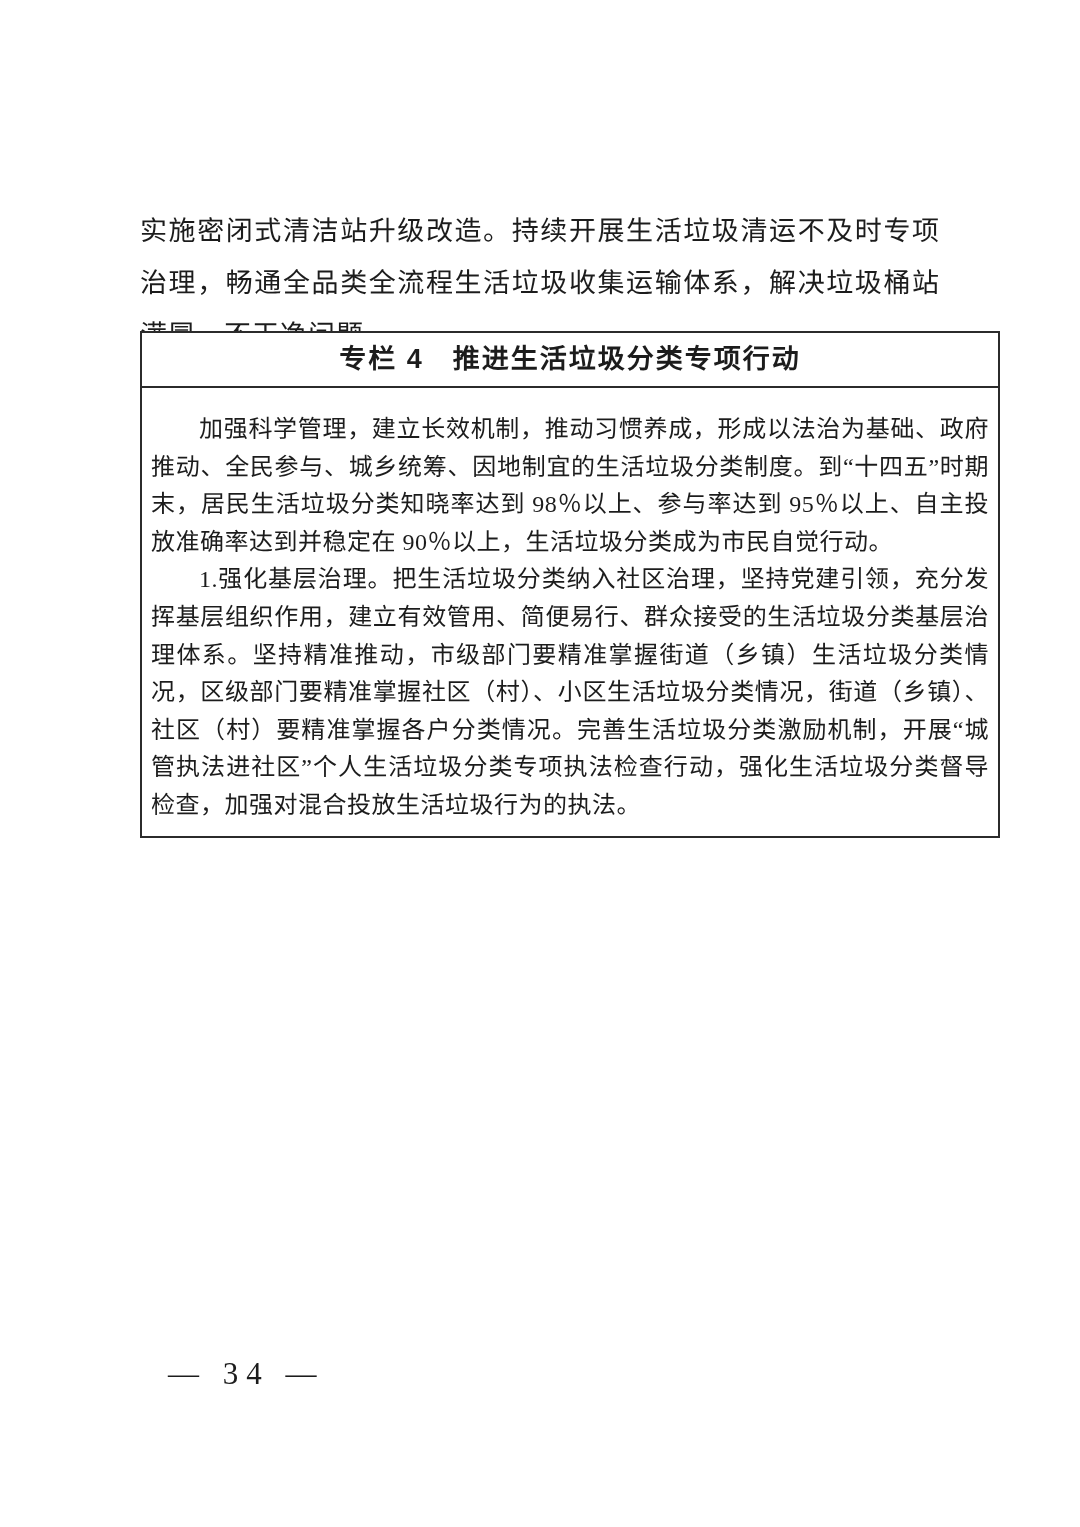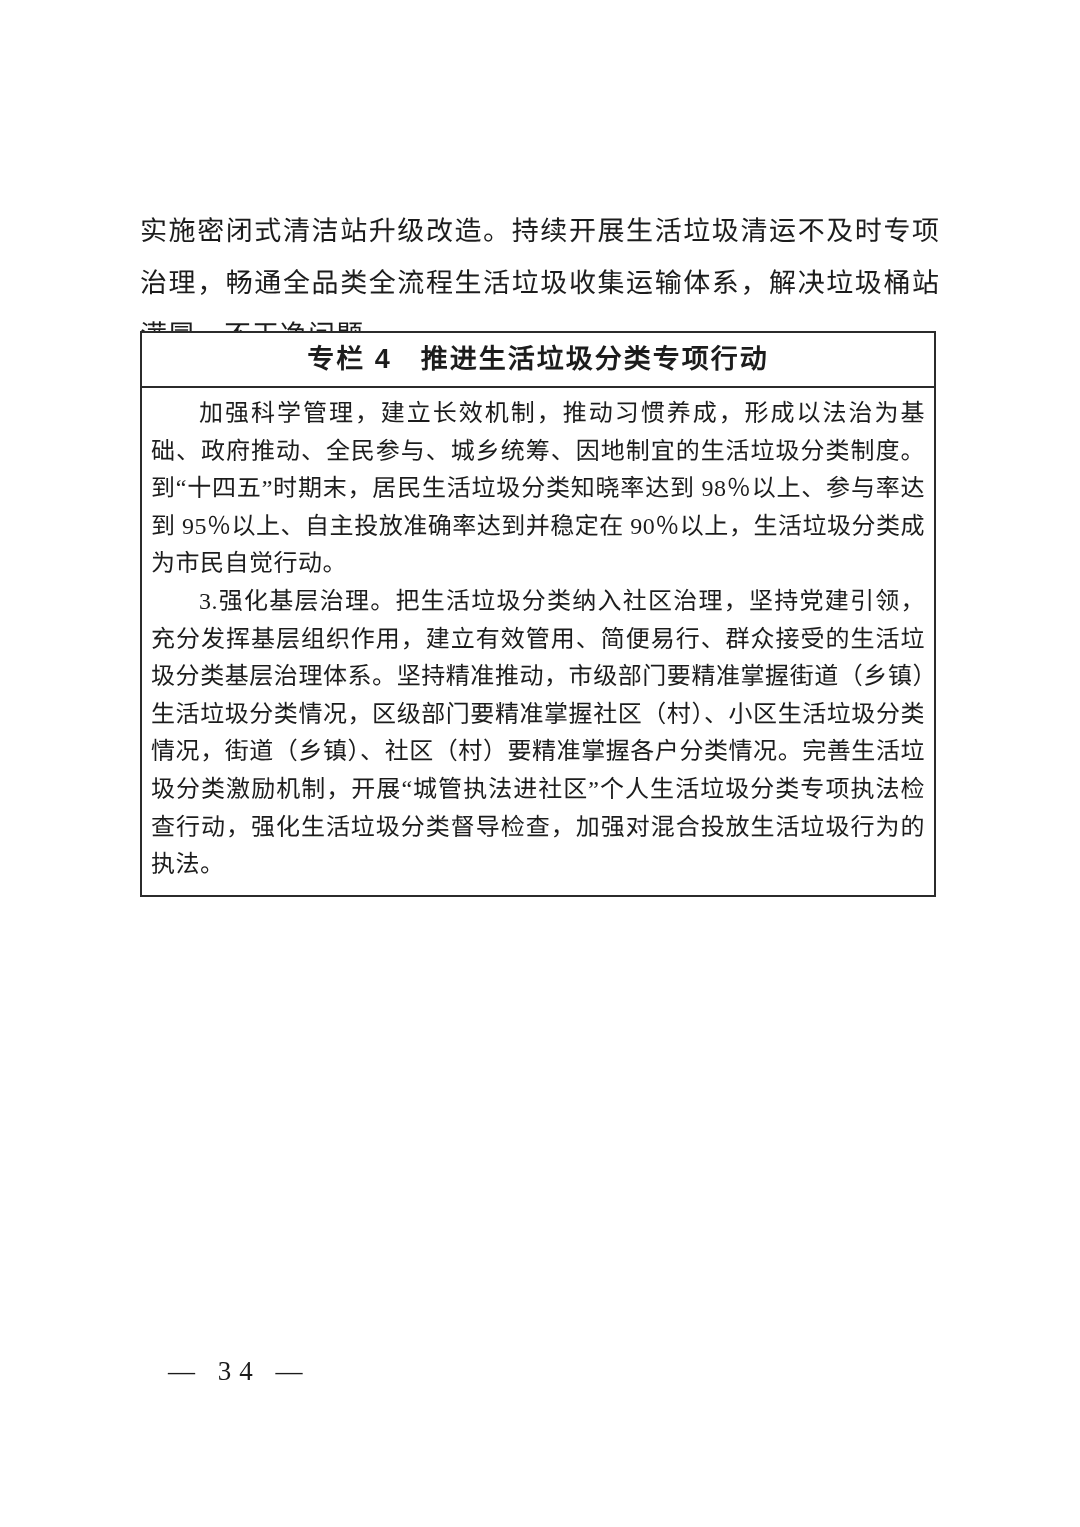--- a/index.html
+++ b/index.html
@@ -25,67 +25,68 @@
     font-size: 27px;
     line-height: 52px;
     text-align: justify;
     letter-spacing: 1px;
   }
   
   .panel {
     position: absolute;
     left: 140px;
     top: 331px;
-    width: 796px;
+    width: 860px;
     border: 2px solid #2b2b2b;
     background: #ffffff;
     box-sizing: border-box;
   }
   .panel-title {
     height: 53px;
     line-height: 53px;
     border-bottom: 2px solid #2b2b2b;
     text-align: center;
     font-family: "Liberation Sans", "DejaVu Sans", sans-serif;
     font-weight: 700;
     font-size: 27px;
     letter-spacing: 2px;
   }
   .panel-body {
     padding: 7px 9px 11px 9px;
     font-size: 24px;
     line-height: 37.6px;
     text-align: justify;
     letter-spacing: 0.5px;
+    margin-top: 16px;
   }
   .panel-body p {
     margin: 0;
     text-indent: 2em;
   }
   
   .page-num {
     position: absolute;
     left: 168px;
     top: 1356px;
-    font-size: 27px;
+    font-size: 31px;
     letter-spacing: 8px;
     color: #1c1c1c;
     white-space: pre;
   }
 </style>
 </head>
 <body>
 
 <div class="page">
 
   <p class="intro">实施密闭式清洁站升级改造。持续开展生活垃圾清运不及时专项治理，畅通全品类全流程生活垃圾收集运输体系，解决垃圾桶站满冒、不干净问题。</p>
 
   <div class="panel">
     <div class="panel-title">专栏 4　推进生活垃圾分类专项行动</div>
     <div class="panel-body">
       <p>加强科学管理，建立长效机制，推动习惯养成，形成以法治为基础、政府推动、全民参与、城乡统筹、因地制宜的生活垃圾分类制度。到“十四五”时期末，居民生活垃圾分类知晓率达到 98％以上、参与率达到 95％以上、自主投放准确率达到并稳定在 90％以上，生活垃圾分类成为市民自觉行动。</p>
-      <p>3.强化基层治理。把生活垃圾分类纳入社区治理，坚持党建引领，充分发挥基层组织作用，建立有效管用、简便易行、群众接受的生活垃圾分类基层治理体系。坚持精准推动，市级部门要精准掌握街道（乡镇）生活垃圾分类情况，区级部门要精准掌握社区（村）、小区生活垃圾分类情况，街道（乡镇）、社区（村）要精准掌握各户分类情况。完善生活垃圾分类激励机制，开展“城管执法进社区”个人生活垃圾分类专项执法检查行动，强化生活垃圾分类督导检查，加强对混合投放生活垃圾行为的执法。</p>
+      <p>1.强化基层治理。把生活垃圾分类纳入社区治理，坚持党建引领，充分发挥基层组织作用，建立有效管用、简便易行、群众接受的生活垃圾分类基层治理体系。坚持精准推动，市级部门要精准掌握街道（乡镇）生活垃圾分类情况，区级部门要精准掌握社区（村）、小区生活垃圾分类情况，街道（乡镇）、社区（村）要精准掌握各户分类情况。完善生活垃圾分类激励机制，开展“城管执法进社区”个人生活垃圾分类专项执法检查行动，强化生活垃圾分类督导检查，加强对混合投放生活垃圾行为的执法。</p>
     </div>
   </div>
 
   <div class="page-num">— 34 —</div>
 
 </div>
 
 </body></html>

